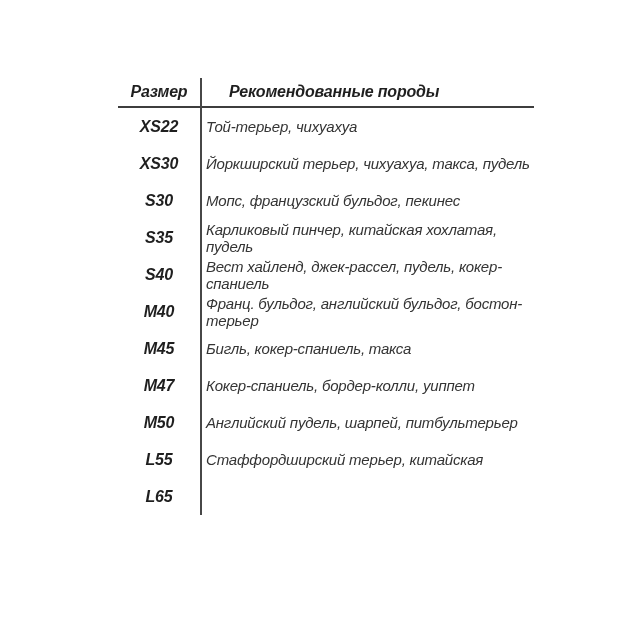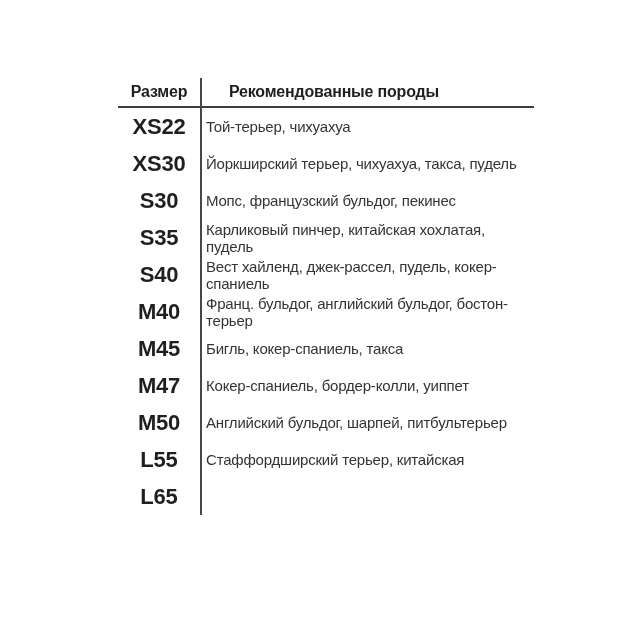--- a/index.html
+++ b/index.html
@@ -1,15 +1,15 @@
 <!DOCTYPE html>
 <html><head>
 <meta charset="utf-8">
 <style>
-  * { box-sizing: border-box; margin: 0; padding: 0; }
+  * { box-sizing: border-box; margin: 0; padding: 0; font-style: italic; }
   html, body {
     width: 640px; height: 630px;
     background: #ffffff;
     font-family: "Liberation Sans", sans-serif;
     overflow: hidden;
     position: relative;
   }
   .table-wrap {
     position: absolute;
     left: 118px;
@@ -48,21 +48,21 @@
   }
   .row {
     display: flex;
     align-items: center;
     min-height: 37px;
   }
   .size-cell {
     width: 82px;
     text-align: center;
     font-weight: bold;
-    font-size: 22px;
+    font-size: 16px;
     color: #1f1f1f;
     letter-spacing: -0.2px;
     align-self: center;
   }
   .breeds-cell {
     flex: 1;
     padding-left: 6px;
     font-size: 15px;
     line-height: 17px;
     color: #343434;
@@ -108,21 +108,21 @@
   <div class="row">
     <div class="size-cell">M45</div>
     <div class="breeds-cell">Бигль, кокер-спаниель, такса</div>
   </div>
   <div class="row">
     <div class="size-cell">M47</div>
     <div class="breeds-cell">Кокер-спаниель, бордер-колли, уиппет</div>
   </div>
   <div class="row">
     <div class="size-cell">M50</div>
-    <div class="breeds-cell">Английский бульдог, шарпей, питбультерьер</div>
+    <div class="breeds-cell">Английский пудель, шарпей, питбультерьер</div>
   </div>
   <div class="row">
     <div class="size-cell">L55</div>
     <div class="breeds-cell">Стаффордширский терьер, китайская</div>
   </div>
   <div class="row">
     <div class="size-cell">L65</div>
   </div>
 </div>
 

